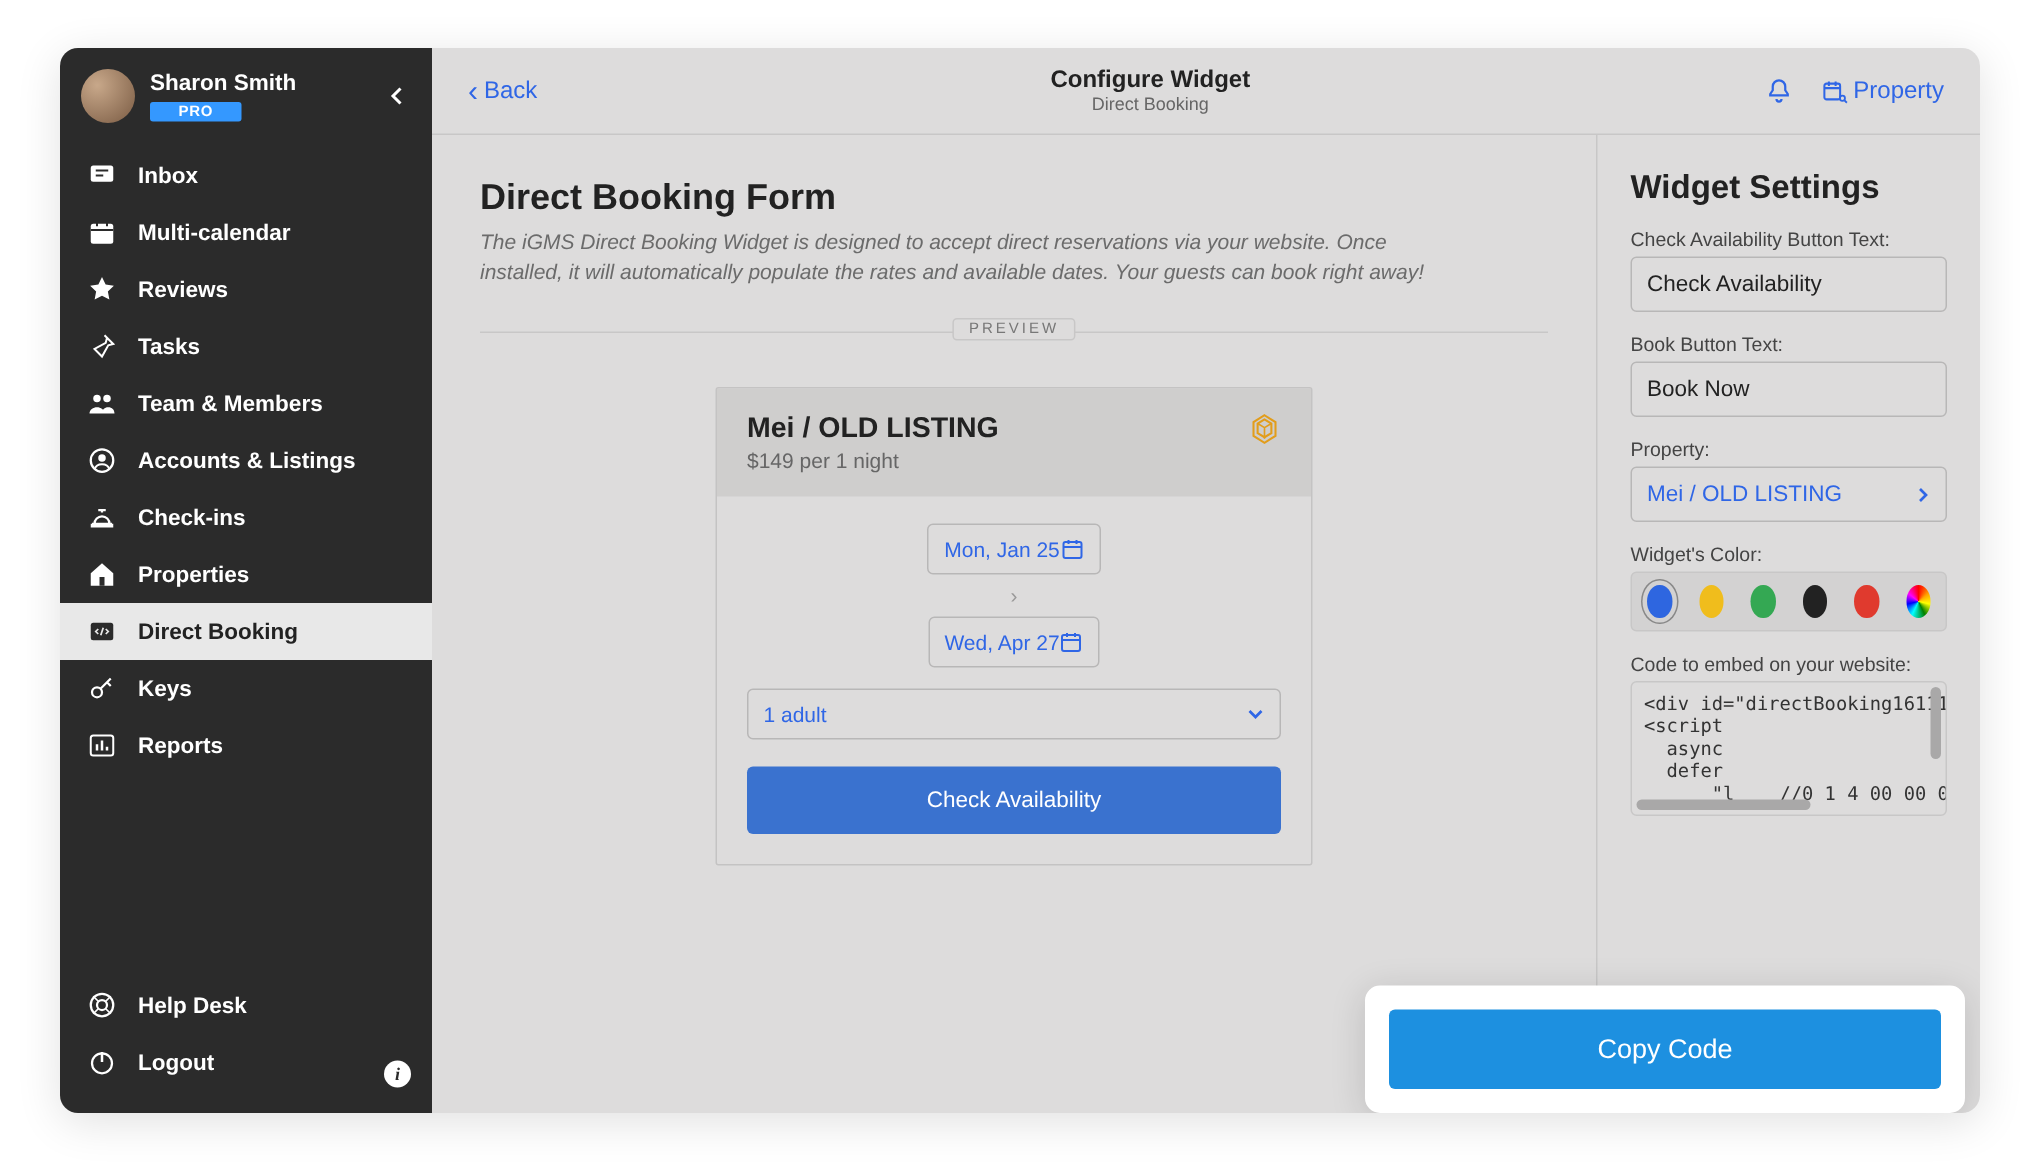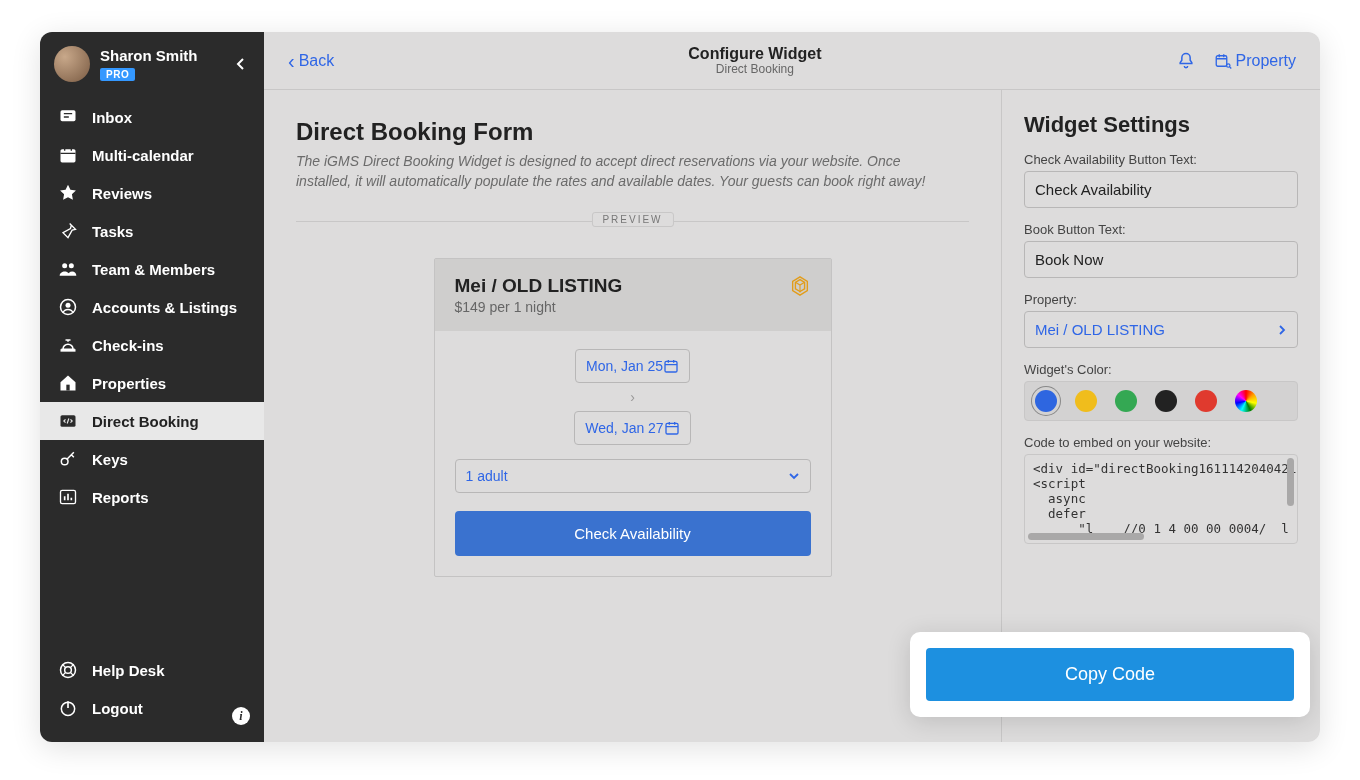--- a/index.html
+++ b/index.html
@@ -5,26 +5,26 @@
 * { box-sizing: border-box; margin: 0; padding: 0; }
 body { font-family: 'Segoe UI', -apple-system, 'Helvetica Neue', sans-serif; background: #fff; color: #222; }
 
 .app {
   position: absolute; left: 40px; top: 32px; width: 1280px; height: 710px;
   border-radius: 12px; overflow: hidden; display: flex;
   box-shadow: 0 6px 30px rgba(0,0,0,0.12);
 }
 
 
-.sidebar { width: 224px; background: #2b2b2b; color: #fff; display: flex; flex-direction: column; position: relative; }
+.sidebar { width: 248px; background: #2b2b2b; color: #fff; display: flex; flex-direction: column; position: relative; }
 .profile { display: flex; align-items: center; padding: 14px 14px 10px 14px; }
 .avatar { width: 36px; height: 36px; border-radius: 50%; background: radial-gradient(circle at 30% 30%, #c8a88a, #7a5b43); flex-shrink: 0; }
 .profile-info { margin-left: 10px; }
 .profile-name { font-weight: 700; font-size: 15px; }
-.pro-badge { display: inline-block; background: #3498ff; color: #fff; font-size: 10px; font-weight: 700; padding: 1px 6px; border-radius: 2px; margin-top: 2px; letter-spacing: .5px; }
+.pro-badge { display: inline-block; background: #3498ff; color: #fff; font-size: 10px; font-weight: 700; padding: 1px 19px; border-radius: 2px; margin-top: 2px; letter-spacing: .5px; }
 .sidebar-collapse { margin-left: auto; color: #fff; font-size: 18px; cursor: pointer; padding: 4px; }
 
 .nav { list-style: none; margin-top: 6px; }
 .nav-item { display: flex; align-items: center; padding: 9px 18px; font-size: 15px; font-weight: 600; cursor: pointer; }
 .nav-item .icon { width: 20px; height: 20px; margin-right: 14px; display: flex; align-items: center; justify-content: center; }
 .nav-item.active { background: #e8e8e8; color: #222; }
 
 .sidebar-bottom { margin-top: auto; padding-bottom: 15px; }
 .info-dot { position: absolute; right: 14px; bottom: 17px; width: 18px; height: 18px; background: #fff; color: #2b2b2b; border-radius: 50%; display: flex; align-items: center; justify-content: center; font-family: Georgia, serif; font-style: italic; font-weight: 700; font-size: 12px; }
 
@@ -61,36 +61,36 @@
 .field-label { font-weight: 700; font-size: 14px; margin-bottom: 6px; }
 .date-row { display: flex; align-items: center; gap: 6px; margin-bottom: 14px; flex-direction: column; }
 .date-input { flex: 1; border: 1px solid #b8b7b7; border-radius: 4px; padding: 8px 10px; display: flex; justify-content: space-between; align-items: center; color: #2f66e6; font-size: 14px; background: #dddcdc; }
 .date-arrow { color: #9a9999; font-size: 14px; }
 
 .select-box { border: 1px solid #b8b7b7; border-radius: 4px; padding: 8px 10px; display: flex; justify-content: space-between; align-items: center; color: #2f66e6; font-size: 14px; background: #dddcdc; margin-bottom: 18px; }
 
 .check-btn { width: 100%; background: #3a72cf; color: #fff; border: none; border-radius: 4px; padding: 14px 0; font-size: 15px; cursor: pointer; }
 
 
-.settings-panel { width: 319px; border-left: 1px solid #c8c7c7; padding: 22px 22px 22px 22px; display: flex; flex-direction: column; position: relative; }
+.settings-panel { width: 256px; border-left: 1px solid #c8c7c7; padding: 22px 22px 22px 22px; display: flex; flex-direction: column; position: relative; }
 .settings-title { font-size: 22px; font-weight: 700; margin-bottom: 14px; }
 .setting-group { margin-bottom: 14px; }
 .setting-label { font-size: 13px; color: #444; margin-bottom: 4px; }
 .setting-input { width: 100%; border: 1px solid #b8b7b7; background: #dddcdc; border-radius: 4px; padding: 9px 10px; font-size: 15px; color: #222; outline: none; }
 .property-select { color: #2f66e6; display: flex; justify-content: space-between; align-items: center; cursor: pointer; }
 
 .color-row { display: flex; gap: 18px; padding: 8px 10px; border: 1px solid #c8c7c7; border-radius: 4px; background: #d3d2d2; }
 .color-swatch { width: 22px; height: 22px; border-radius: 50%; cursor: pointer; }
 .color-swatch.selected { box-shadow: 0 0 0 3px #d3d2d2, 0 0 0 4px #888; }
 
 .code-box { border: 1px solid #c8c7c7; background: #dddcdc; border-radius: 4px; padding: 6px 8px; font-family: monospace; font-size: 12.5px; color: #333; height: 90px; overflow: hidden; white-space: pre; position: relative; }
 .code-scroll { position: absolute; right: 3px; top: 3px; width: 7px; height: 48px; background: #a9a8a8; border-radius: 4px; }
 .code-hscroll { position: absolute; left: 3px; bottom: 3px; height: 7px; width: 116px; background: #a9a8a8; border-radius: 4px; }
 
-.copy-card { position: absolute; right: 10px; bottom: 25px; width: 400px; background: #fff; border-radius: 10px; padding: 16px; box-shadow: 0 4px 24px rgba(0,0,0,0.14); }
+.copy-card { position: absolute; right: 10px; bottom: 0; width: 400px; background: #fff; border-radius: 10px; padding: 16px; box-shadow: 0 4px 24px rgba(0,0,0,0.14); }
 .copy-btn { width: 100%; background: #1d90e0; color: #fff; border: none; border-radius: 4px; padding: 16px 0; font-size: 18px; cursor: pointer; }
 
 svg { display: block; }
 </style>
 </head>
 <body>
 
 <div class="app">
 
   <aside class="sidebar">
@@ -290,21 +290,21 @@
               <div class="date-row">
                 <div class="date-input">
                   <span>Mon, Jan 25</span>
                   <svg width="16" height="16" viewBox="0 0 24 24">
                       <rect x="3" y="5" width="18" height="16" rx="2" fill="none" stroke="#2f66e6" stroke-width="2"></rect>
                       <path d="M3 10h18M8 3v4M16 3v4" stroke="#2f66e6" stroke-width="2"></path>
                     </svg>
                 </div>
                 <span class="date-arrow">›</span>
                 <div class="date-input">
-                  <span>Wed, Jan 27</span>
+                  <span>Wed, Apr 27</span>
                   <svg width="16" height="16" viewBox="0 0 24 24">
                       <rect x="3" y="5" width="18" height="16" rx="2" fill="none" stroke="#2f66e6" stroke-width="2"></rect>
                       <path d="M3 10h18M8 3v4M16 3v4" stroke="#2f66e6" stroke-width="2"></path>
                     </svg>
                 </div>
               </div>
 
               <div class="select-box">
                 <span>1 adult</span>
                 <svg width="12" height="12" viewBox="0 0 12 12">

